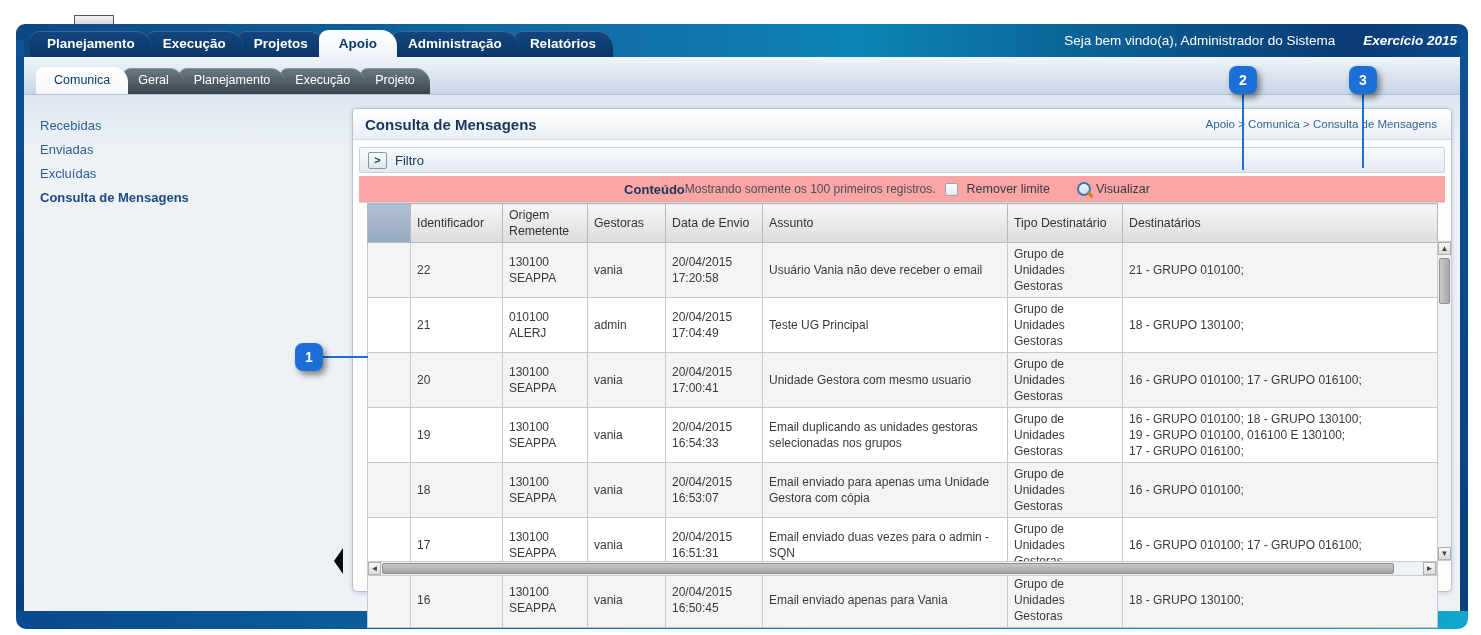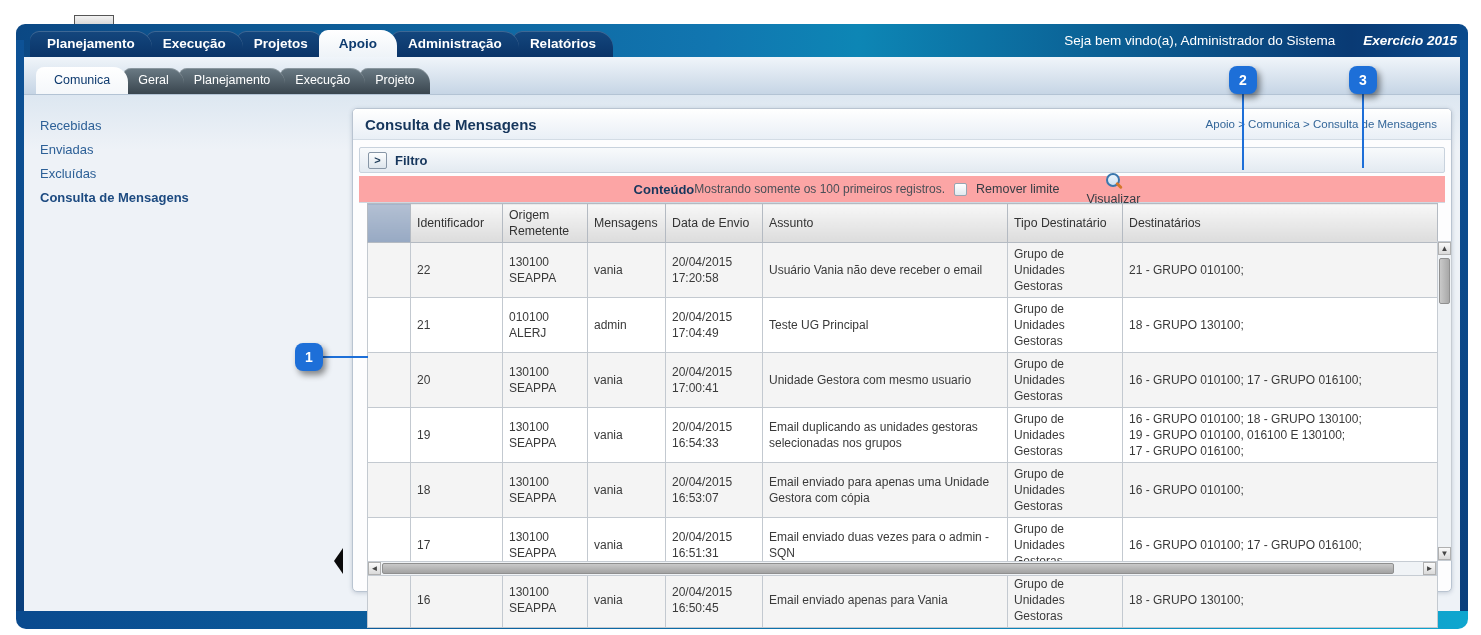--- a/index.html
+++ b/index.html
@@ -59,32 +59,32 @@
     display:flex; align-items:center; justify-content:space-between; padding:0 14px 0 12px; }
   .panel-title { font-size:15px; font-weight:bold; color:#16365c; }
   .breadcrumb { font-size:11.5px; color:#336699; }
 
   .filter-bar { position:absolute; left:359px; top:147px; width:1086px; height:26px;
     background:linear-gradient(#f8fafc,#e3eaf1); border:1px solid #c8d2dd; border-radius:2px;
     display:flex; align-items:center; gap:8px; padding:0 8px; }
   .expander-btn { width:19px; height:17px; border:1px solid #8796a6; border-radius:2px;
     background:linear-gradient(#fdfefe,#dde5ec); color:#1b3a57; font-weight:bold; font-size:11px;
     text-align:center; line-height:15px; cursor:pointer; }
-  .filter-label { font-size:13px; font-weight:bold; color:#16365c; }
+  .filter-label { font-size:13px; font-weight:normal; color:#16365c; }
 
   .content-bar { position:absolute; left:359px; top:176px; width:1086px; height:27px;
     border-bottom:1px solid #cfd8e1; background:#fca5a5;
     display:flex; align-items:center; justify-content:center; padding:0 10px 0 6px; }
   .content-label { font-size:13px; font-weight:bold; color:#16365c; }
   .content-right { display:flex; align-items:center; gap:9px; padding-right:26px; }
   .limit-notice { font-size:12px; color:#4a4f57; }
   .checkbox { appearance:none; width:13px; height:13px; border:1px solid #97a5b2; border-radius:2px;
     background:linear-gradient(#ffffff,#e2e9ef); cursor:pointer; }
   .check-label { font-size:12.5px; color:#353c44; cursor:pointer; }
-  .visualizar { display:flex; align-items:center; gap:5px; margin-left:18px; cursor:pointer;flex-direction:column; }
+  .visualizar { display:flex; align-items:center; gap:5px; margin-left:18px; cursor:pointer; }
   .magnifier { position:relative; width:14px; height:14px; border:2px solid #3a77ad; border-radius:50%;
     background:linear-gradient(#eaf3fb,#cfe2f2); }
   .magnifier::after { content:""; position:absolute; width:8px; height:3px; background:#d4772a; border-radius:2px;
     right:-5px; bottom:-2px; transform:rotate(45deg); }
   .visualizar-label { font-size:12.5px; color:#353c44; }
 
   
   .grid-table { position:absolute; left:367px; top:203px; border-collapse:collapse; table-layout:fixed;
     width:1070px; font-size:12px; color:#3a3a3a; background:#fff; }
   .grid-table th, .grid-table td { border:1px solid #c3c9d0; padding:3px 6px; vertical-align:middle;
@@ -211,21 +211,21 @@
       <col style="width:97px">
         <col style="width:245px">
         <col style="width:115px">
         <col style="width:315px">
     </colgroup>
     <thead id="grid-head">
         <tr>
           <th class="sel-col"></th>
           <th>Identificador</th>
           <th>Origem Remetente</th>
-          <th>Mensagens</th>
+          <th>Gestoras</th>
           <th>Data de Envio</th>
           <th>Assunto</th>
           <th>Tipo Destinatário</th>
           <th>Destinatários</th>
         </tr>
       </thead>
     <tbody id="grid-body">
         <tr class=" row-even">
           <td class="col-sel"></td>
           <td class="col-id">22</td>

